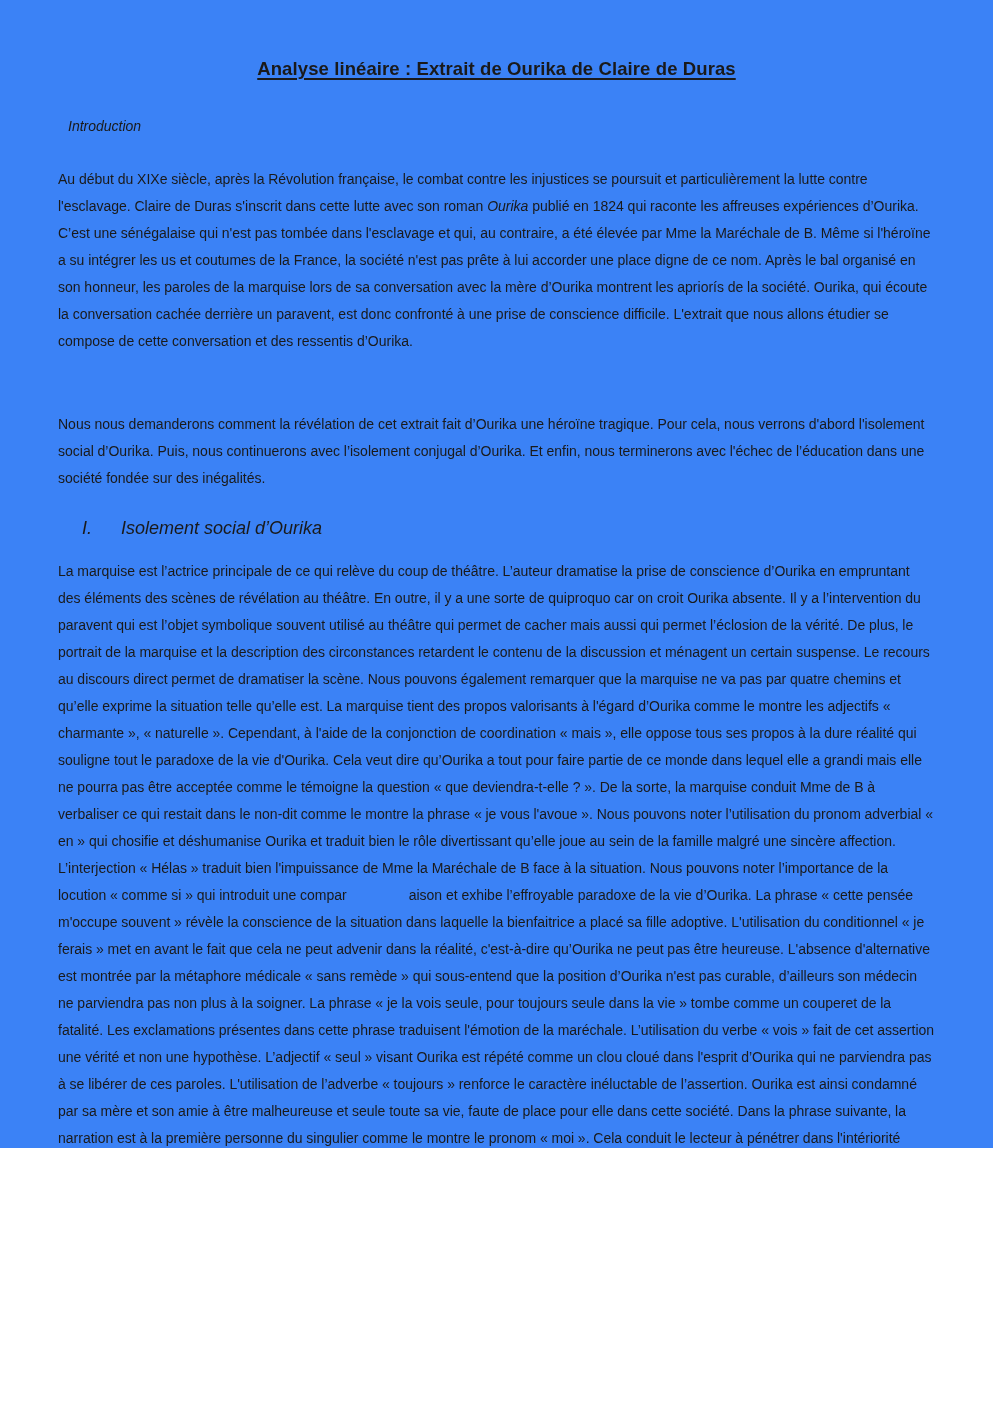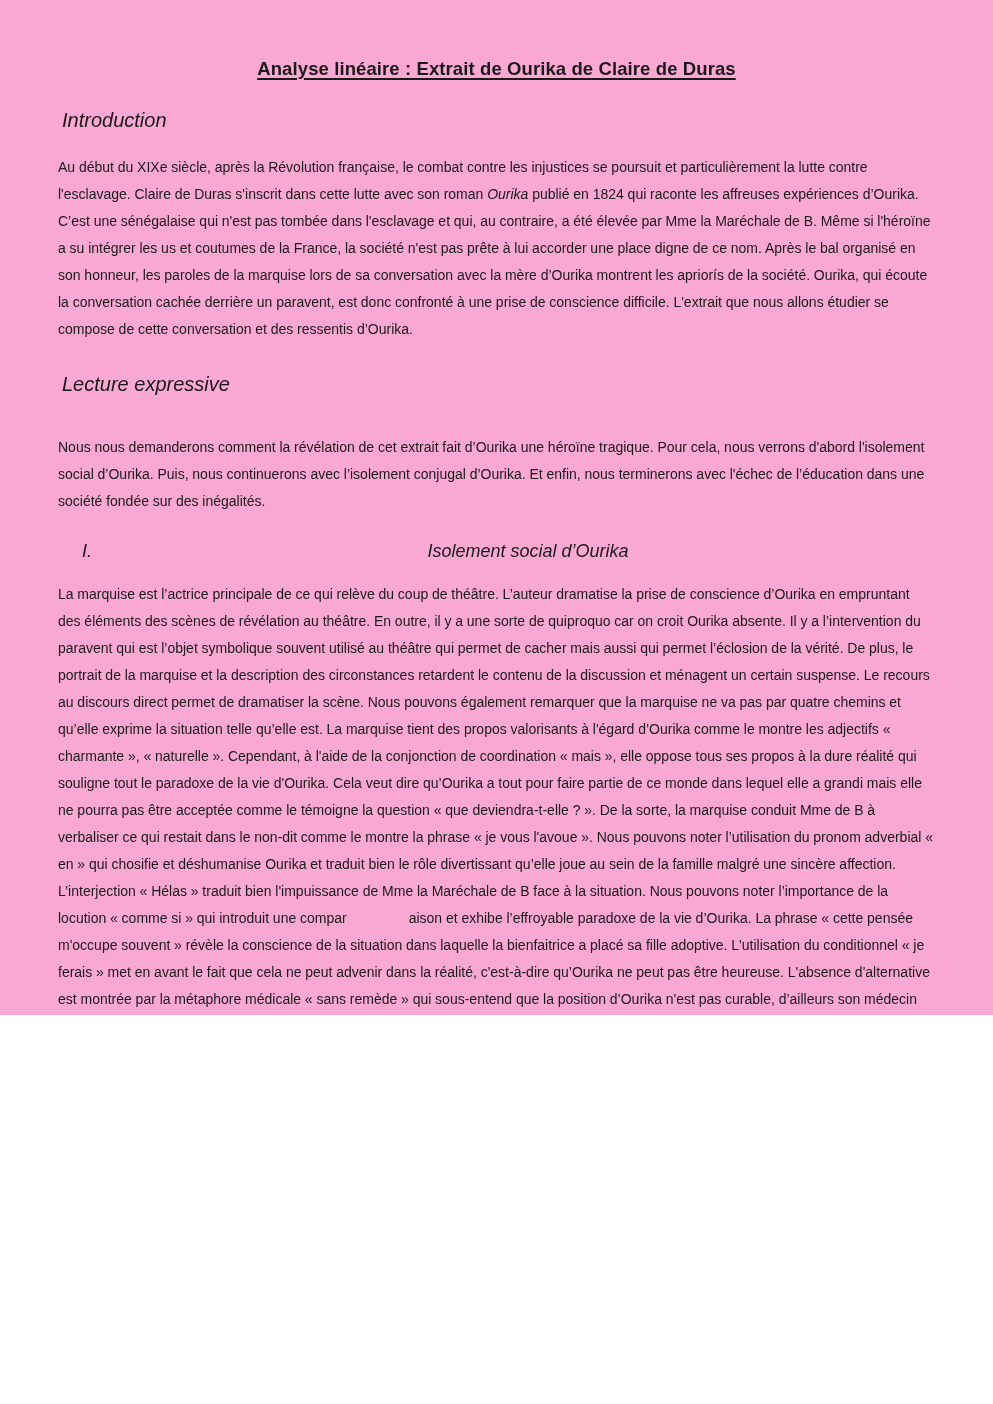--- a/index.html
+++ b/index.html
@@ -11,25 +11,25 @@
   body {
     width: 993px;
     height: 1404px;
     font-family: "Liberation Sans", "DejaVu Sans", sans-serif;
     color: #1a1a1a;
     -webkit-font-smoothing: antialiased;
   }
   .page {
     position: relative;
     width: 993px;
-    height: 1015px;
+    height: 1148px;
     box-sizing: border-box;
     padding: 0;
     overflow: hidden;
-    background: #f9a8d4;
+    background: #3b82f6;
   }
   .doc-body {
     position: absolute;
     left: 58px;
     top: 0;
     width: 877px;
   }
   .doc-title {
     margin: 0;
     padding: 0;
@@ -39,24 +39,24 @@
     line-height: 27px;
     padding-top: 55px;
     letter-spacing: 0.1px;
   }
   .doc-title .ul {
     text-decoration: underline;
     text-underline-offset: 3px;
     text-decoration-thickness: 2px;
   }
   .section-heading {
-    font-size: 20px;
+    font-size: 14px;
     font-style: italic;
     line-height: 27px;
-    margin: 4px;
+    margin: 10px;
     padding: 0;
   }
   .para {
     font-size: 14px;
     line-height: 27px;
     margin: 0;
     padding: 0;
     text-align: left;
     word-spacing: -0.1px;
   }
@@ -73,21 +73,20 @@
   }
   .numbered-heading .num {
     display: inline-block;
     width: 63px;
     padding-left: 24px;
     box-sizing: border-box;
     flex: 0 0 auto;
   }
   .numbered-heading .heading-text {
     flex: 1 1 auto;
-    text-align: center;
   }
   .gap-16 { height: 16px; }
   .gap-21 { height: 21px; }
   .gap-23 { height: 23px; }
   .gap-24 { height: 24px; }
   .wide-gap {
     display: inline-block;
     width: 62px;
   }
 </style>
@@ -103,21 +102,20 @@
     <div class="gap-21"></div>
 
     <div class="section-heading">Introduction</div>
 
     <div class="gap-16"></div>
 
     <p class="para"><span>Au début du XIXe siècle, après la Révolution française, le combat contre les injustices se poursuit et particulièrement la lutte contre l'esclavage. Claire de Duras s'inscrit dans cette lutte avec son roman </span><em>Ourika</em><span> publié en 1824 qui raconte les affreuses expériences d’Ourika. C’est une sénégalaise qui n'est pas tombée dans l'esclavage et qui, au contraire, a été élevée par Mme la Maréchale de B. Même si l'héroïne a su intégrer les us et coutumes de la France, la société n'est pas prête à lui accorder une place digne de ce nom. Après le bal organisé en son honneur, les paroles de la marquise lors de sa conversation avec la mère d’Ourika montrent les apriorís de la société. Ourika, qui écoute la conversation cachée derrière un paravent, est donc confronté à une prise de conscience difficile. L'extrait que nous allons étudier se compose de cette conversation et des ressentis d’Ourika.</span></p>
 
     <div class="gap-24"></div>
 
-    <div class="section-heading">Lecture expressive</div>
 
     <div class="gap-16"></div>
 
 
     <div class="gap-16"></div>
 
     <p class="para">Nous nous demanderons comment la révélation de cet extrait fait d’Ourika une héroïne tragique. Pour cela, nous verrons d'abord l'isolement social d’Ourika. Puis, nous continuerons avec l’isolement conjugal d’Ourika. Et enfin, nous terminerons avec l'échec de l’éducation dans une société fondée sur des inégalités.</p>
 
     <div class="gap-23"></div>
 

